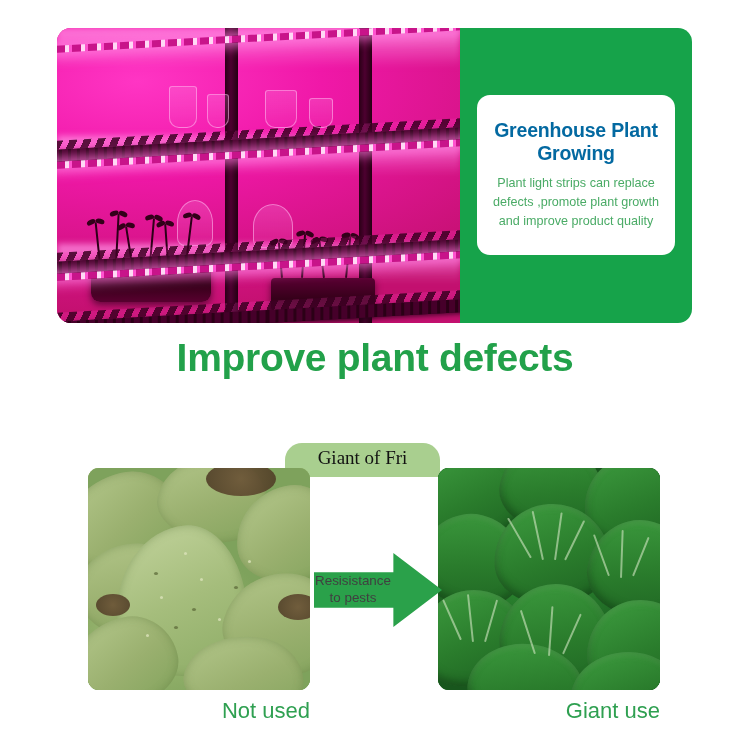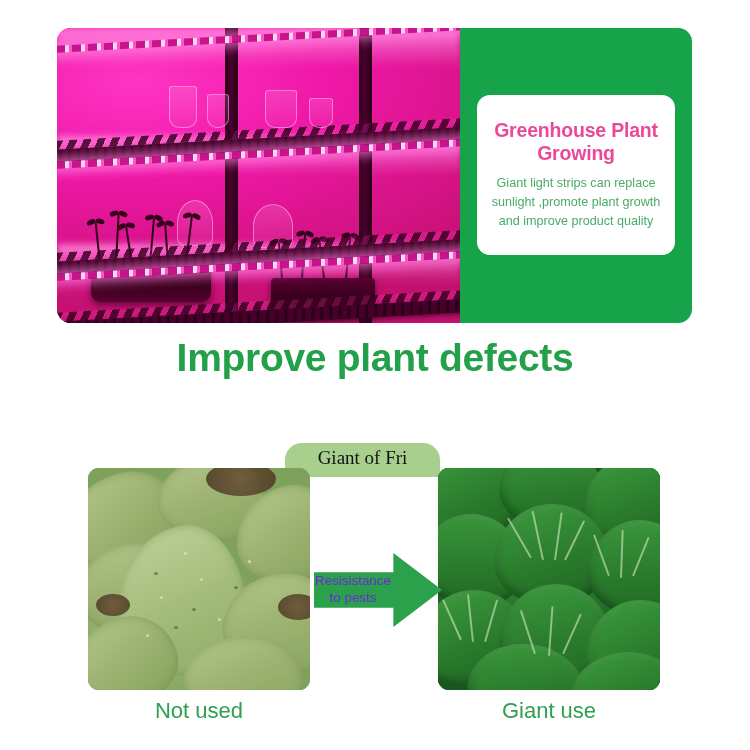--- a/index.html
+++ b/index.html
@@ -82,21 +82,21 @@
     background:#16a34a;
     border-radius:0 14px 14px 0;
   }
   .info-card{
     position:absolute;left:17px;top:67px;width:198px;height:160px;
     background:#ffffff;border-radius:13px;
     display:flex;flex-direction:column;align-items:center;justify-content:center;
     padding:6px 8px;box-sizing:border-box;
   }
   .card-title{
-    color:#ec4899;font-size:19.5px;font-weight:bold;line-height:1.18;
+    color:#0369a1;font-size:19.5px;font-weight:bold;line-height:1.18;
     text-align:center;margin-bottom:9px;letter-spacing:-.2px;
   }
   .card-body{
     color:#4aab66;font-size:12.6px;line-height:1.5;text-align:center;
   }
 
   
   .headline{
     position:absolute;left:0;top:336px;width:750px;text-align:center;
     color:#22a14a;font-size:39px;font-weight:bold;letter-spacing:-.3px;
@@ -165,26 +165,26 @@
 
   
   .arrow-wrap{position:absolute;left:314px;top:553px;width:128px;height:74px;}
   .arrow-shape{
     position:absolute;inset:0;background:#2aa14a;
     clip-path:polygon(0% 26%, 62% 26%, 62% 0%, 100% 50%, 62% 100%, 62% 74%, 0% 74%);
   }
   .arrow-label{
     position:absolute;left:0;top:0;width:78px;height:74px;
     display:flex;align-items:center;justify-content:center;
-    color:#6d28d9;font-size:13.4px;line-height:1.25;text-align:center;font-weight:normal;
+    color:#404040;font-size:13.4px;line-height:1.25;text-align:center;font-weight:normal;
   }
 
   
   .caption{
-    position:absolute;top:698px;width:222px;text-align:center;
+    position:absolute;top:698px;width:222px;text-align:right;
     color:#2fa051;font-size:22px;
   }
   .cap-left{left:88px;}
   .cap-right{left:438px;}
 </style>
 </head>
 <body>
 
 <div class="stage">
 
@@ -227,21 +227,21 @@
       <div class="sprout" style="left:288px;height:42px;bottom:45px;transform:rotate(6deg);"></div>
 
       <div class="shelf" style="top:222px;"></div>
       <div class="ledstrip" style="top:234px;"></div>
       <div class="shelf" style="top:282px;"></div>
     </div>
 
     <div class="green-panel">
       <div class="info-card">
         <div class="card-title">Greenhouse Plant Growing</div>
-        <div class="card-body">Giant light strips can replace sunlight ,promote  plant growth and  improve product quality</div>
+        <div class="card-body">Plant light strips can replace defects ,promote  plant growth and  improve product quality</div>
       </div>
     </div>
   </div>
 
   <div class="headline">Improve plant defects</div>
 
   <div class="badge">
     <span>Giant of Fri</span>
   </div>
 

